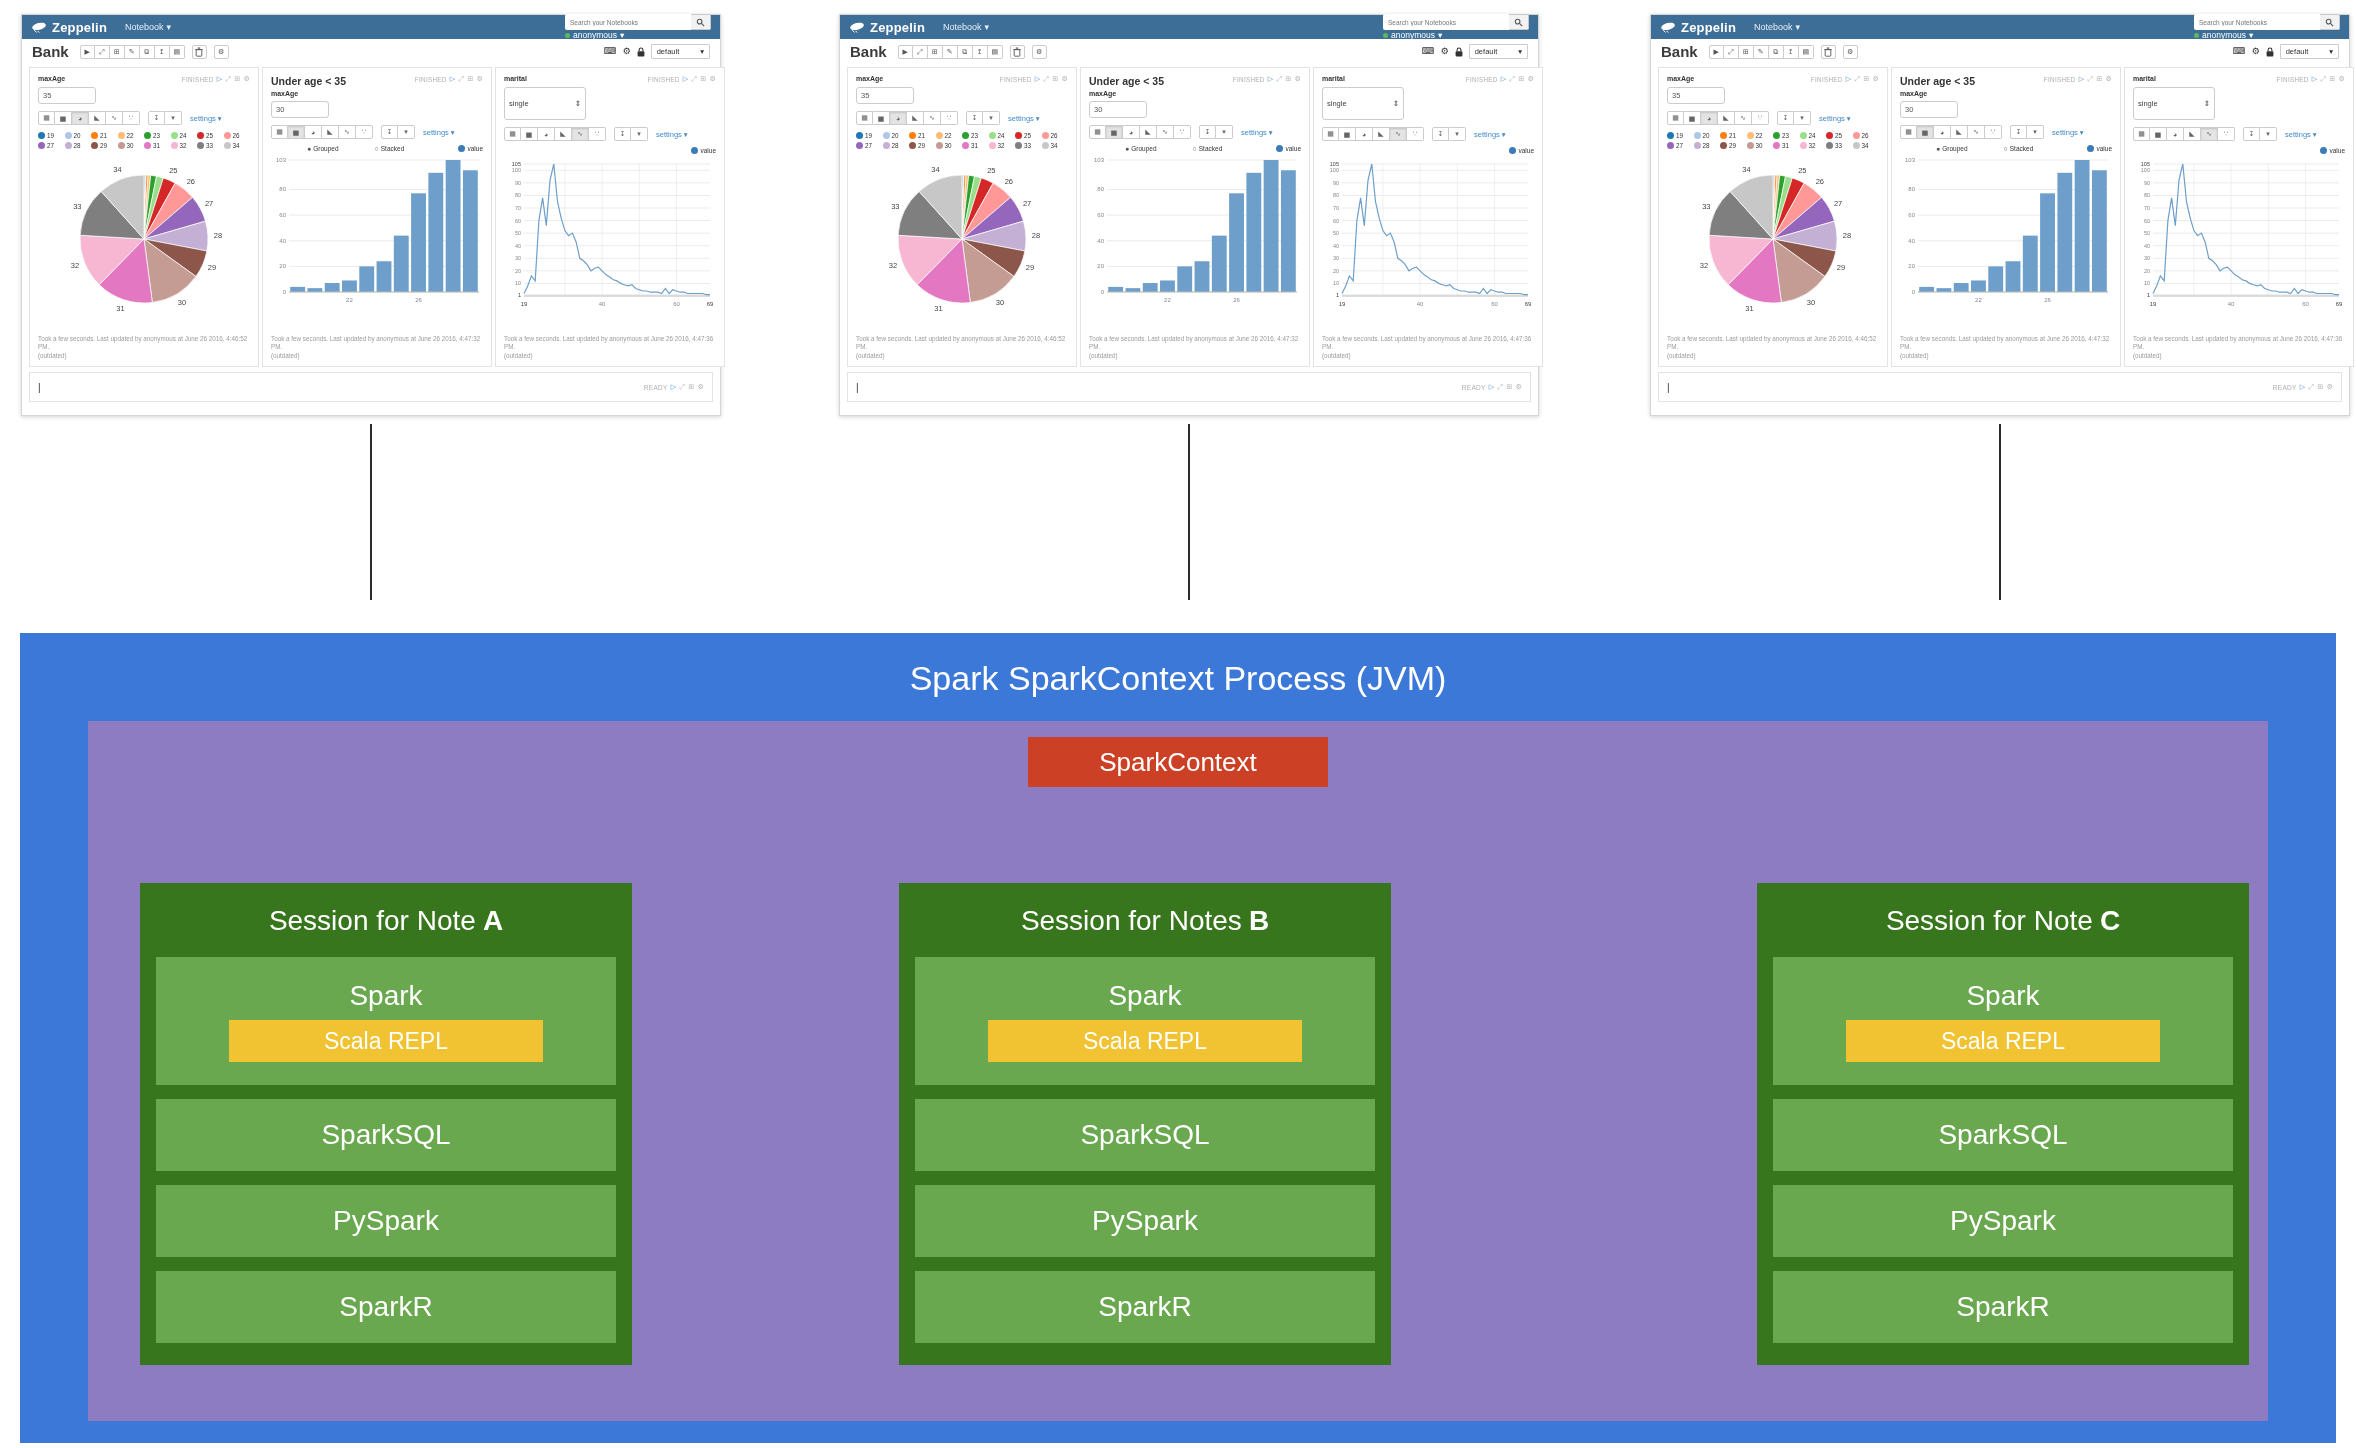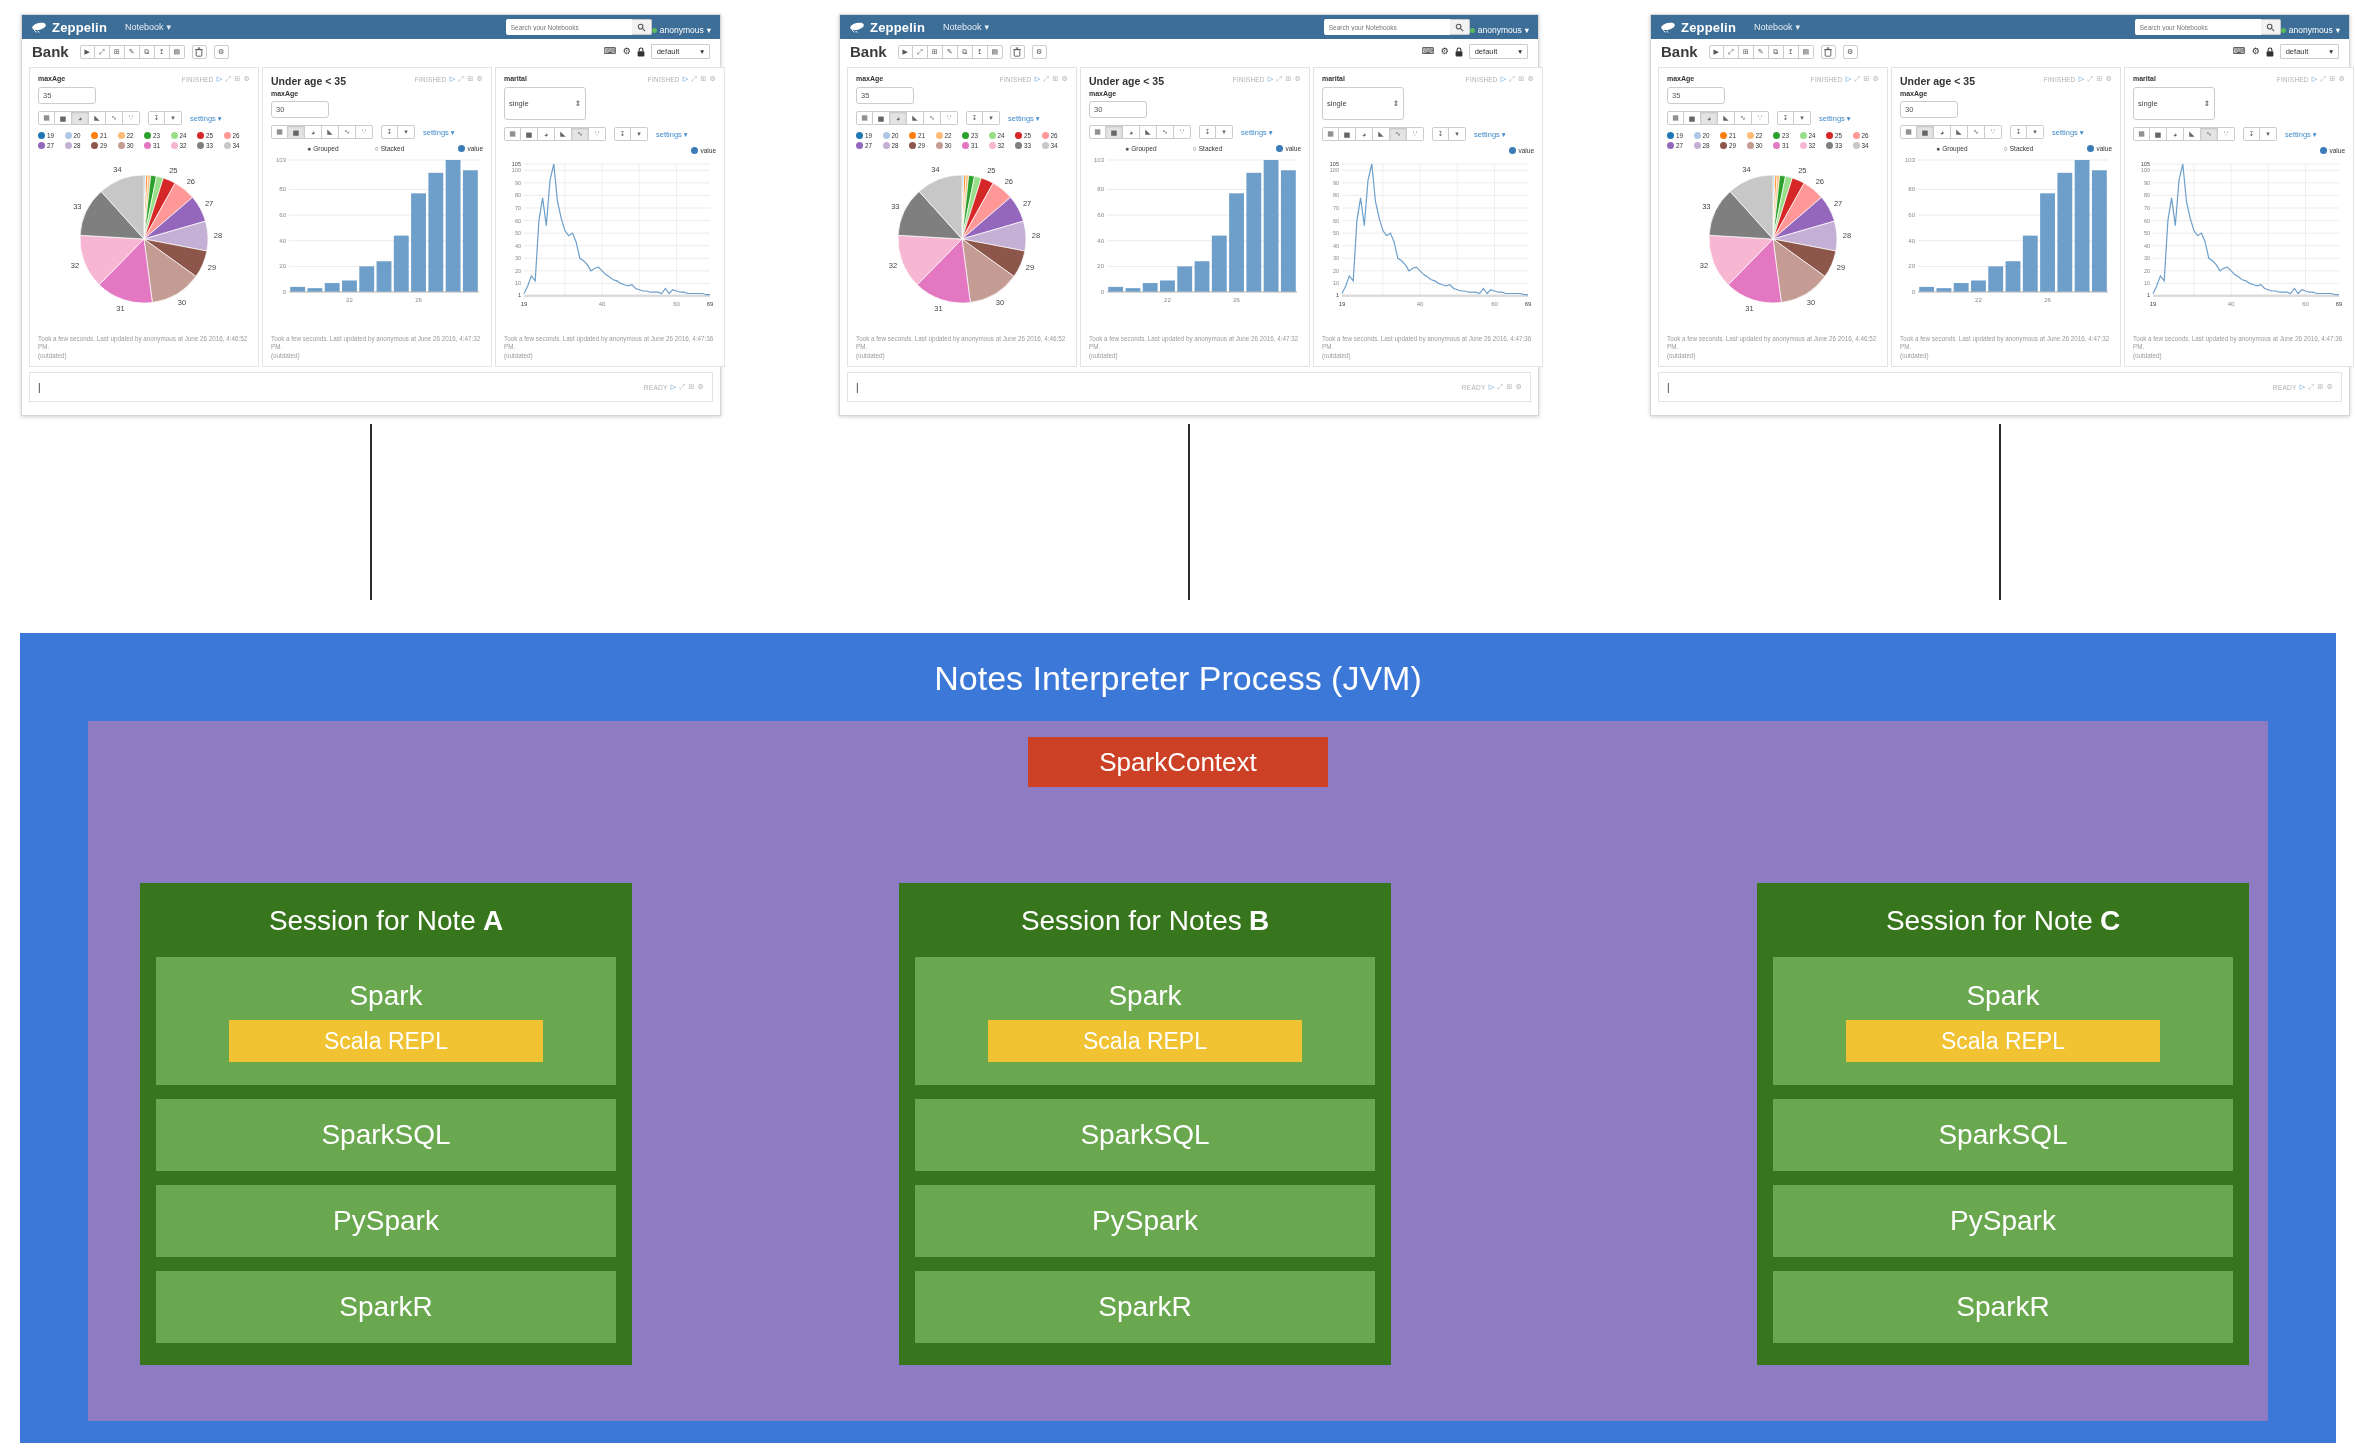--- a/index.html
+++ b/index.html
@@ -8,21 +8,21 @@
           font-family:"Liberation Sans","DejaVu Sans",sans-serif;}
 
   
   .window-slot{position:absolute;top:14px;width:700px;height:402px;}
   .window{width:700px;height:402px;background:#fff;border:1px solid #d6d6d6;
           box-shadow:0 1px 4px rgba(0,0,0,.18);display:flex;flex-direction:column;}
   .navbar{height:24px;background:#3c6e98;display:flex;align-items:center;padding:0 9px;color:#fff;flex:none;}
   .brand{display:flex;align-items:center;gap:4px;}
   .brand-text{font-size:13px;font-weight:bold;letter-spacing:.2px;}
   .nav-menu{font-size:9px;color:#e8eef5;margin-left:18px;display:flex;gap:3px;align-items:center;}
-  .nav-right{margin-left:auto;display:flex;align-items:flex-end;}
+  .nav-right{margin-left:auto;display:flex;align-items:flex-start;flex-direction:column;}
   .searchbox{display:flex;height:16px;}
   .searchbox input{width:126px;height:16px;border:none;border-radius:2px 0 0 2px;font-size:6.5px;
                    padding:0 5px;color:#333;font-family:inherit;outline:none;}
   .search-btn{width:20px;height:16px;border:1px solid #c9c9c9;border-left:none;border-radius:0 2px 2px 0;
               background:#f2f2f2;display:flex;align-items:center;justify-content:center;padding:0;}
   .user{display:flex;align-items:center;gap:3px;font-size:8.5px;color:#fff;}
   .green-dot{width:5px;height:5px;border-radius:50%;background:#5cb85c;display:inline-block;}
 
   .note-header{display:flex;align-items:center;padding:4px 10px 3px;gap:7px;background:#fff;flex:none;}
   .note-title{font-size:15px;font-weight:bold;color:#3b3b3b;margin-right:4px;}
@@ -1213,21 +1213,21 @@
     </span>
   </div>
 </div>
 </div>
 
   <div class="connector" style="left:370px"></div>
   <div class="connector" style="left:1188px"></div>
   <div class="connector" style="left:1999px"></div>
 
   <div class="jvm-box">
-    <div class="jvm-title">Notes Interpreter Process (JVM)</div>
+    <div class="jvm-title">Spark SparkContext Process (JVM)</div>
     <div class="group-box">
       <div class="context-box">SparkContext</div>
 
       <div class="session session-a">
         <div class="session-title">
           <span>Session for Note</span><b>A</b>
         </div>
         <div class="interp interp-spark">
           <span>Spark</span>
           <div class="repl-box">Scala REPL</div>

